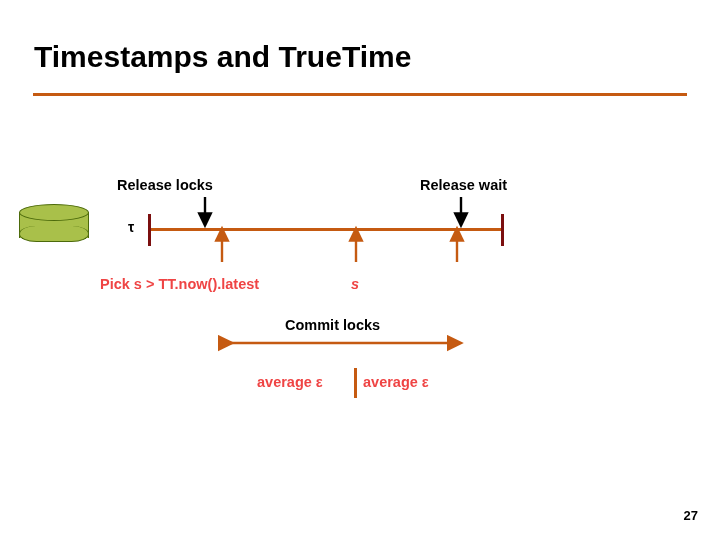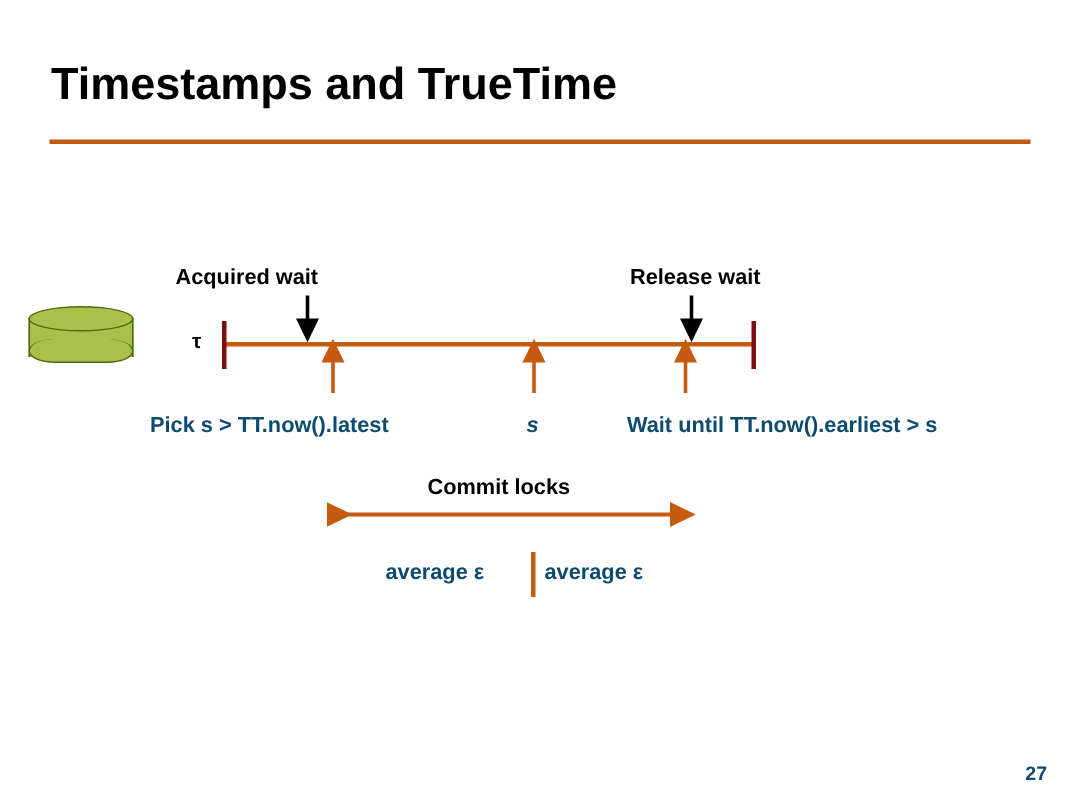--- a/index.html
+++ b/index.html
@@ -109,21 +109,21 @@
     position: absolute;
     font-size: 14.5px;
     font-weight: bold;
     color: #000000;
     white-space: nowrap;
   }
   .lbl-orange {
     position: absolute;
     font-size: 14.5px;
     font-weight: bold;
-    color: #0c4a6e;
+    color: #ef4444;
     white-space: nowrap;
   }
 
   svg.arrows {
     position: absolute;
     left: 0;
     top: 0;
     width: 720px;
     height: 540px;
     pointer-events: none;
@@ -137,21 +137,21 @@
     height: 30px;
     background: #C55A11;
   }
 
   .page-num {
     position: absolute;
     right: 22px;
     top: 508px;
     font-size: 13px;
     font-weight: bold;
-    color: #0c4a6e;
+    color: #000000;
   }
 </style>
 </head>
 <body>
 
 <div class="slide">
 
   <div class="title">Timestamps and TrueTime</div>
   <div class="title-rule"></div>
 
@@ -181,26 +181,25 @@
 
     <line x1="461" y1="197" x2="461" y2="220" stroke="#000000" stroke-width="2.4" marker-end="url(#ah-black)"></line>
 
     <line x1="222" y1="262" x2="222" y2="234" stroke="#C55A11" stroke-width="2.4" marker-end="url(#ah-orange)"></line>
     <line x1="356" y1="262" x2="356" y2="234" stroke="#C55A11" stroke-width="2.4" marker-end="url(#ah-orange)"></line>
     <line x1="457" y1="262" x2="457" y2="234" stroke="#C55A11" stroke-width="2.4" marker-end="url(#ah-orange)"></line>
 
     <line x1="226" y1="343" x2="455" y2="343" stroke="#C55A11" stroke-width="2.6" marker-start="url(#ah-orange)" marker-end="url(#ah-orange)"></line>
   </svg>
 
-  <div class="lbl" style="left:117px; top:177px;">Acquired wait</div>
+  <div class="lbl" style="left:117px; top:177px;">Release locks</div>
   <div class="lbl" style="left:420px; top:177px;">Release wait</div>
 
   <div class="lbl-orange" style="left:100px; top:276px;">Pick s &gt; TT.now().latest</div>
   <div class="lbl-orange" style="left:351px; top:276px; font-style:italic;">s</div>
-  <div class="lbl-orange" style="left:418px; top:276px;">Wait until TT.now().earliest &gt; s</div>
 
   <div class="lbl" style="left:285px; top:317px;">Commit locks</div>
 
   <div class="avg-divider"></div>
   <div class="lbl-orange" style="left:257px; top:374px;">average ε</div>
   <div class="lbl-orange" style="left:363px; top:374px;">average ε</div>
 
   <div class="page-num">27</div>
 </div>
 

